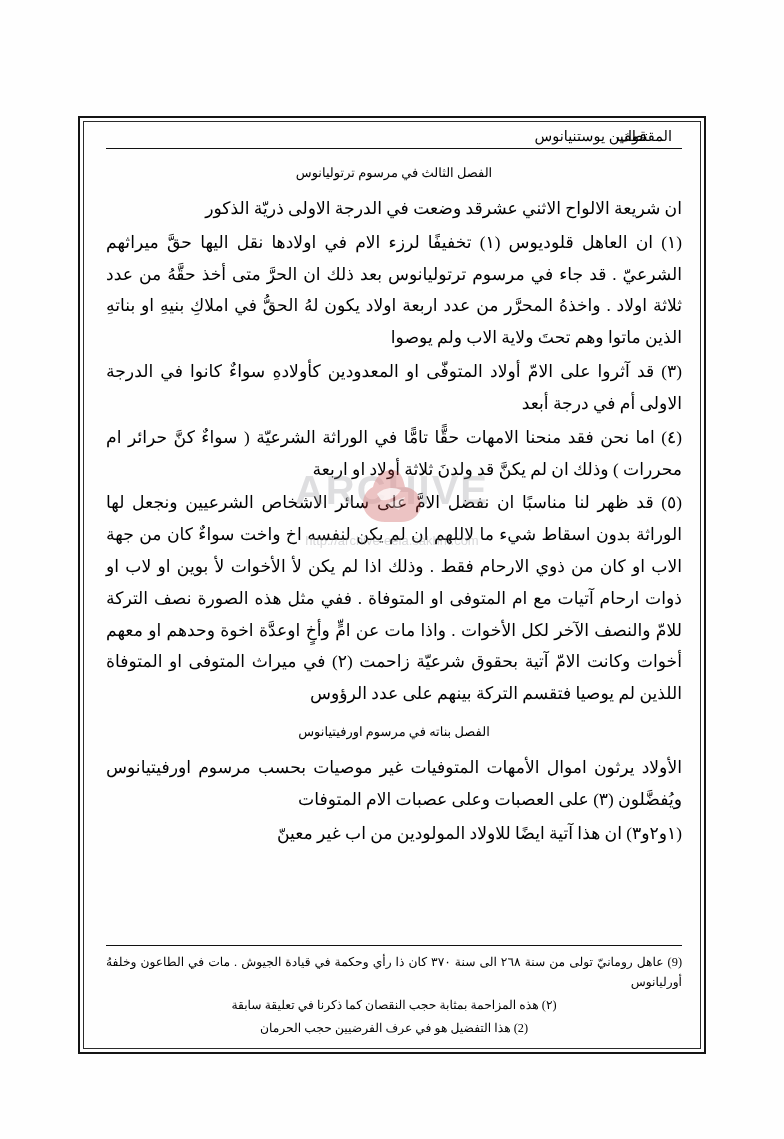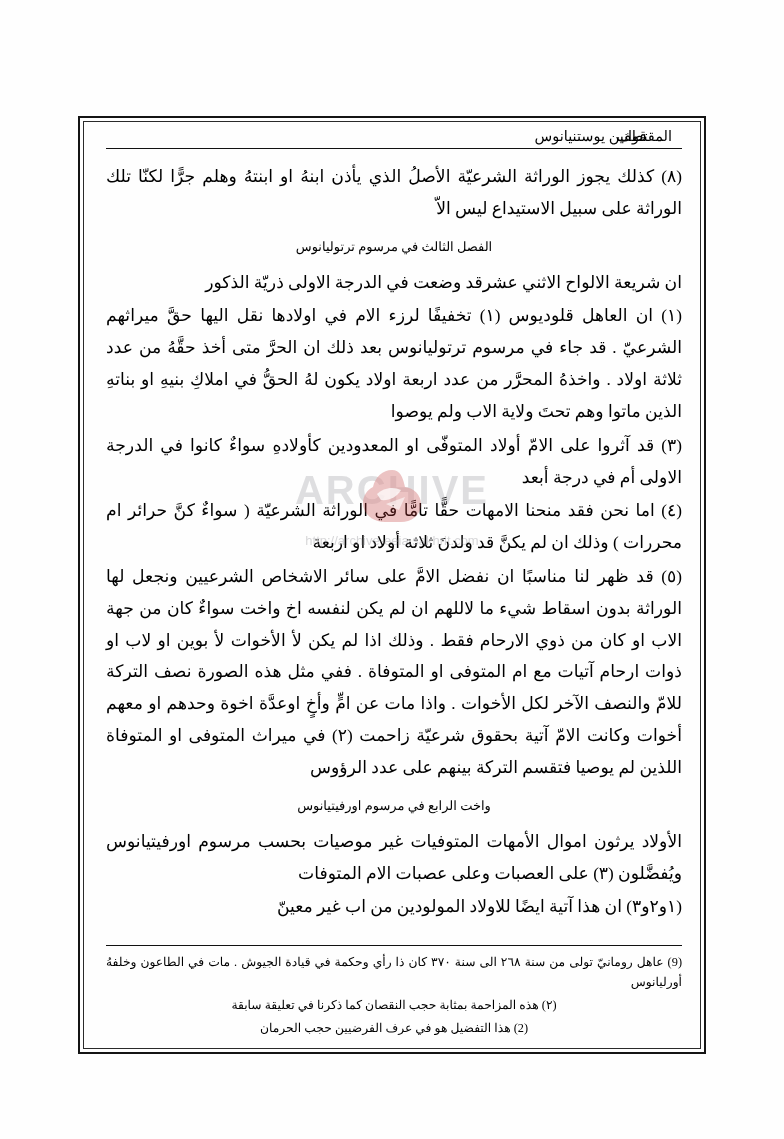--- a/index.html
+++ b/index.html
@@ -152,28 +152,27 @@
 
     <div class="content">
 
       <div class="runhead">
         <span>المقتطف</span>
         <span class="center">قوانين يوستنيانوس</span>
       </div>
       <div class="rule"></div>
 
       <div class="body-text">
-        <p class="para">(٨)   كذلك يجوز الوراثة الشرعيّة الأصلُ الذي يأذن ابنهُ او ابنتهُ وهلم جرًّا لكنّا تلك الوراثة على سبيل الاستيداع ليس الاّ</p>
         <p class="heading">الفصل الثالث في مرسوم ترتوليانوس</p>
         <p class="para">ان شريعة الالواح الاثني عشرقد وضعت في الدرجة الاولى ذريّة الذكور</p>
         <p class="para">(١)   ان العاهل قلوديوس (١) تخفيفًا لرزء الام في اولادها نقل اليها حقَّ ميراثهم الشرعيّ . قد جاء في مرسوم ترتوليانوس بعد ذلك ان الحرَّ متى أخذ حقَّهُ من عدد ثلاثة اولاد . واخذهُ المحرَّر من عدد اربعة اولاد يكون لهُ الحقُّ في املاكِ بنيهِ او بناتهِ الذين ماتوا وهم تحتَ ولاية الاب ولم يوصوا</p>
         <p class="para">(٣)   قد آثروا على الامّ أولاد المتوفّى او المعدودين كأولادهِ سواءٌ كانوا في الدرجة الاولى أم في درجة أبعد</p>
         <p class="para">(٤)   اما نحن فقد منحنا الامهات حقًّا تامًّا في الوراثة الشرعيّة ( سواءٌ كنَّ حرائر ام محررات ) وذلك ان لم يكنَّ قد ولدنَ ثلاثة أولاد او اربعة</p>
         <p class="para">(٥)   قد ظهر لنا مناسبًا ان نفضل الامَّ على سائر الاشخاص الشرعيين ونجعل لها الوراثة بدون اسقاط شيء ما لاللهم ان لم يكن لنفسه اخ واخت سواءٌ كان من جهة الاب او كان من ذوي الارحام فقط . وذلك اذا لم يكن لأ الأخوات لأ بوين او لاب او ذوات ارحام آتيات مع ام المتوفى او المتوفاة . ففي مثل هذه الصورة نصف التركة للامّ والنصف الآخر لكل الأخوات . واذا مات عن امٍّ وأخٍ اوعدَّة اخوة وحدهم او معهم أخوات وكانت الامّ آتية بحقوق شرعيّة زاحمت (٢) في ميراث المتوفى او المتوفاة اللذين لم يوصيا فتقسم التركة بينهم على عدد الرؤوس</p>
-        <p class="heading">واخت الرابع في مرسوم اورفيتيانوس</p>
+        <p class="heading">الفصل بناته في مرسوم اورفيتيانوس</p>
         <p class="para">الأولاد يرثون اموال الأمهات المتوفيات غير موصيات بحسب مرسوم اورفيتيانوس ويُفضَّلون (٣) على العصبات وعلى عصبات الام المتوفات</p>
         <p class="para">(١و٢و٣)   ان هذا آتية ايضًا للاولاد المولودين من اب غير معينّ</p>
       </div>
 
       <div class="footnotes">
         <div class="fn-rule"></div>
         <p class="fn">(9)  عاهل رومانيّ تولى من سنة ٢٦٨ الى سنة ٣٧٠ كان ذا رأي وحكمة في قيادة الجيوش . مات في الطاعون وخلفهُ أورليانوس</p>
         <p class="fn c2">(٢)  هذه المزاحمة بمثابة حجب النقصان كما ذكرنا في تعليقة سابقة</p>
         <p class="fn c3">(2)  هذا التفضيل هو في عرف الفرضيين حجب الحرمان</p>
       </div>

